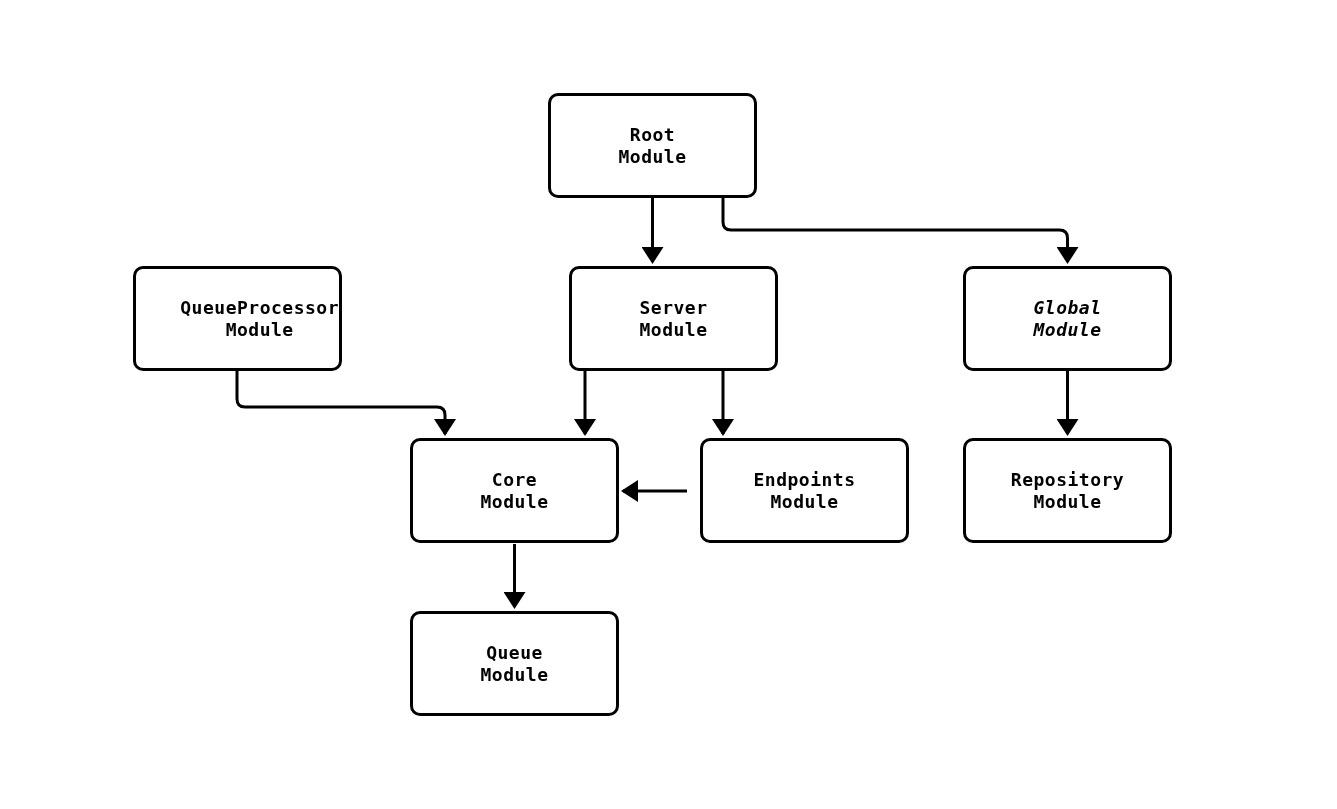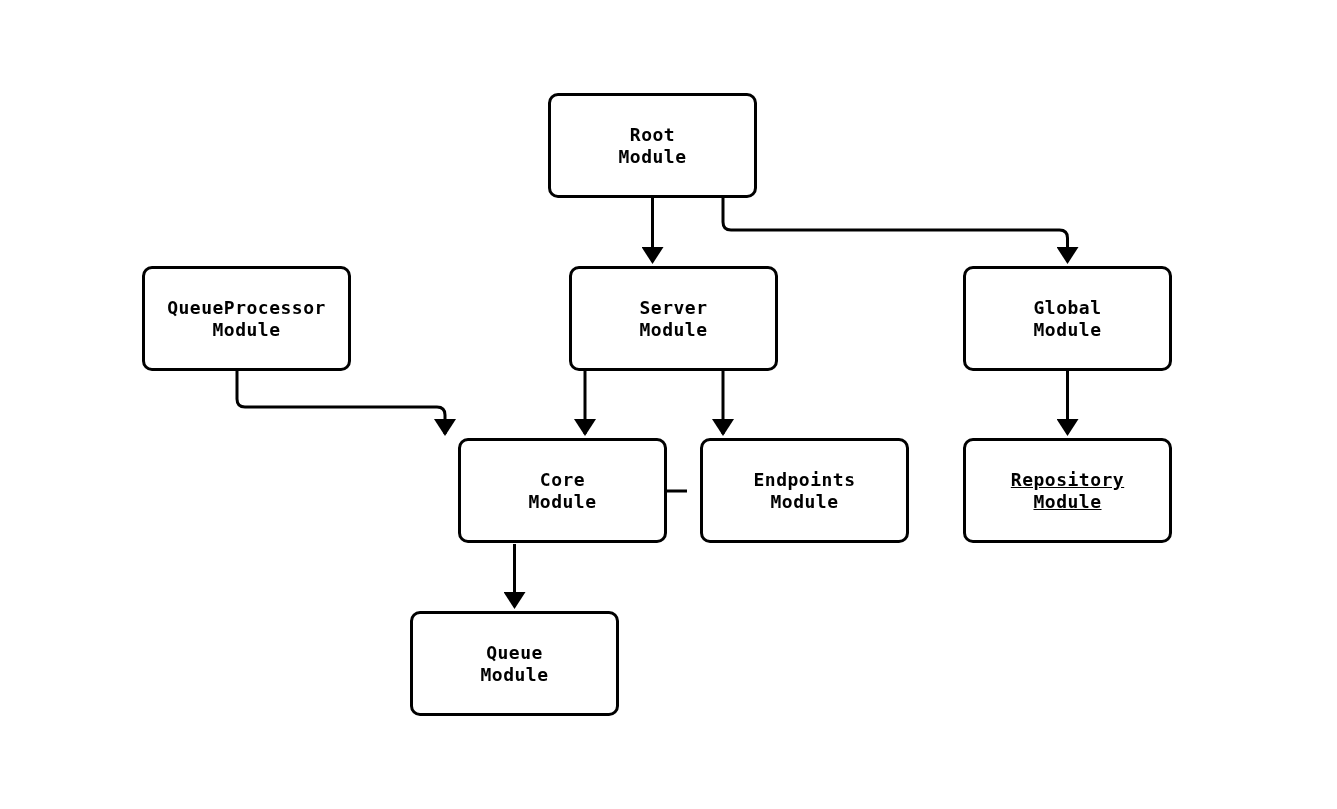--- a/index.html
+++ b/index.html
@@ -39,26 +39,26 @@
     font-size: 18px;
     line-height: 22px;
     font-weight: bold;
     color: #000000;
     text-align: center;
     white-space: pre-line;
     letter-spacing: 0.5px;
   }
   
   #node-root          { left: 548px; top:  93px; }
-  #node-queueprocessor{ left: 142px; top: 266px; }
+  #node-queueprocessor{ left: 133px; top: 266px; justify-content: flex-end; }
   #node-server        { left: 548px; top: 266px; margin-left: 21px; }
-  #node-global        { left: 963px; top: 266px; }
-  #node-core          { left: 410px; top: 438px; margin-left: 48px; }
+  #node-global        { left: 963px; top: 266px; font-style: italic; }
+  #node-core          { left: 410px; top: 438px; }
   #node-endpoints     { left: 700px; top: 438px; }
-  #node-repository    { left: 963px; top: 438px; text-decoration: underline; }
+  #node-repository    { left: 963px; top: 438px; }
   #node-queue         { left: 410px; top: 611px; justify-content: center; }
   .edge {
     fill: none;
     stroke: #000000;
     stroke-width: 3px;
   }
 </style>
 </head>
 <body>
 

